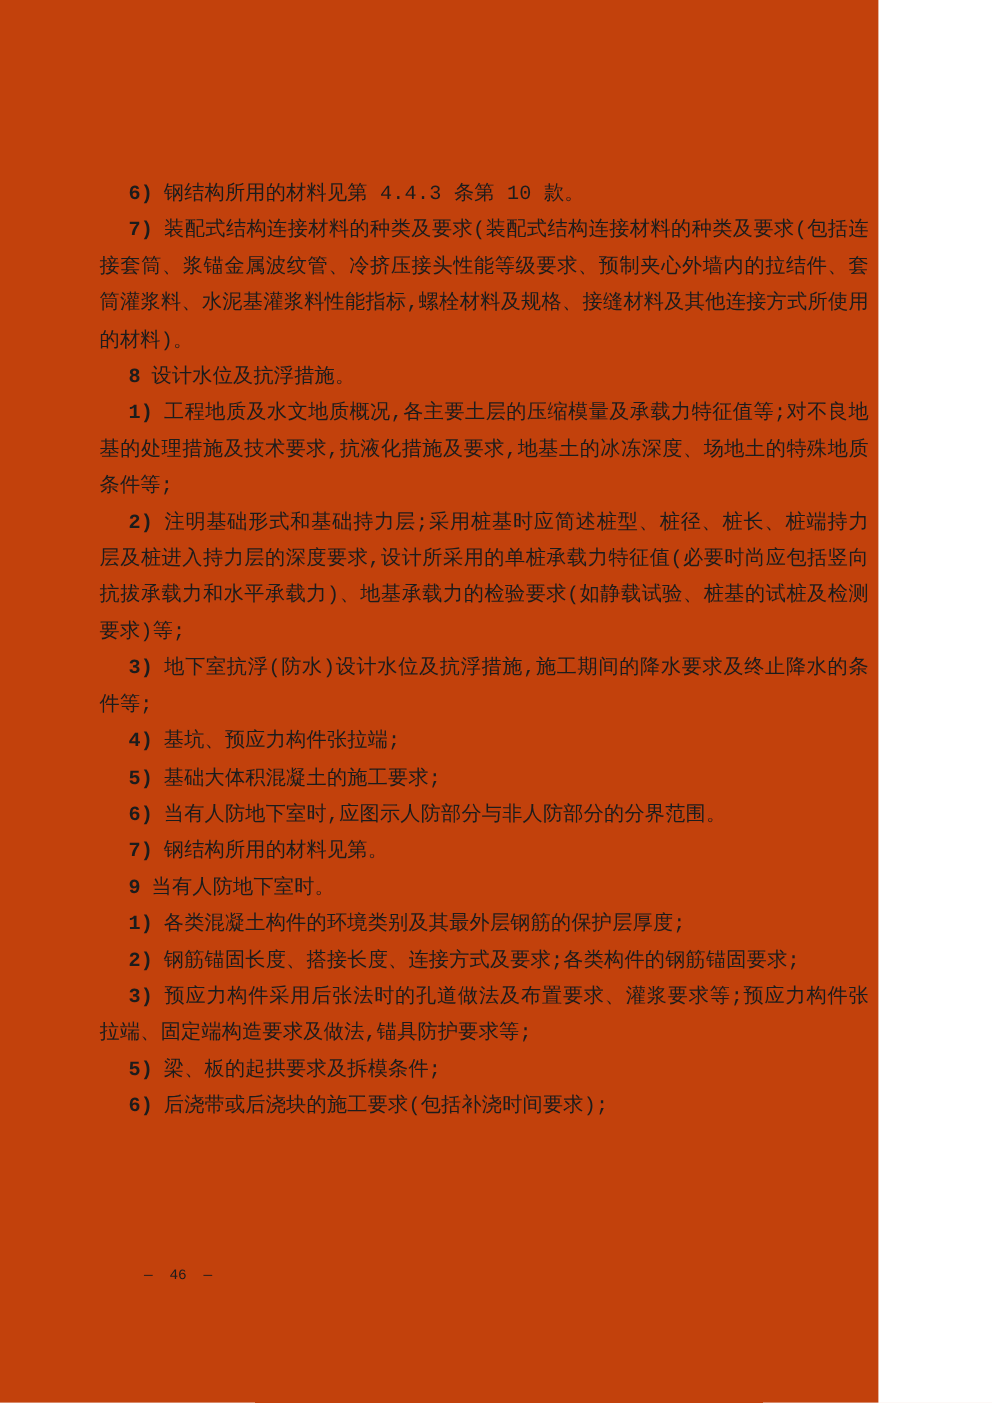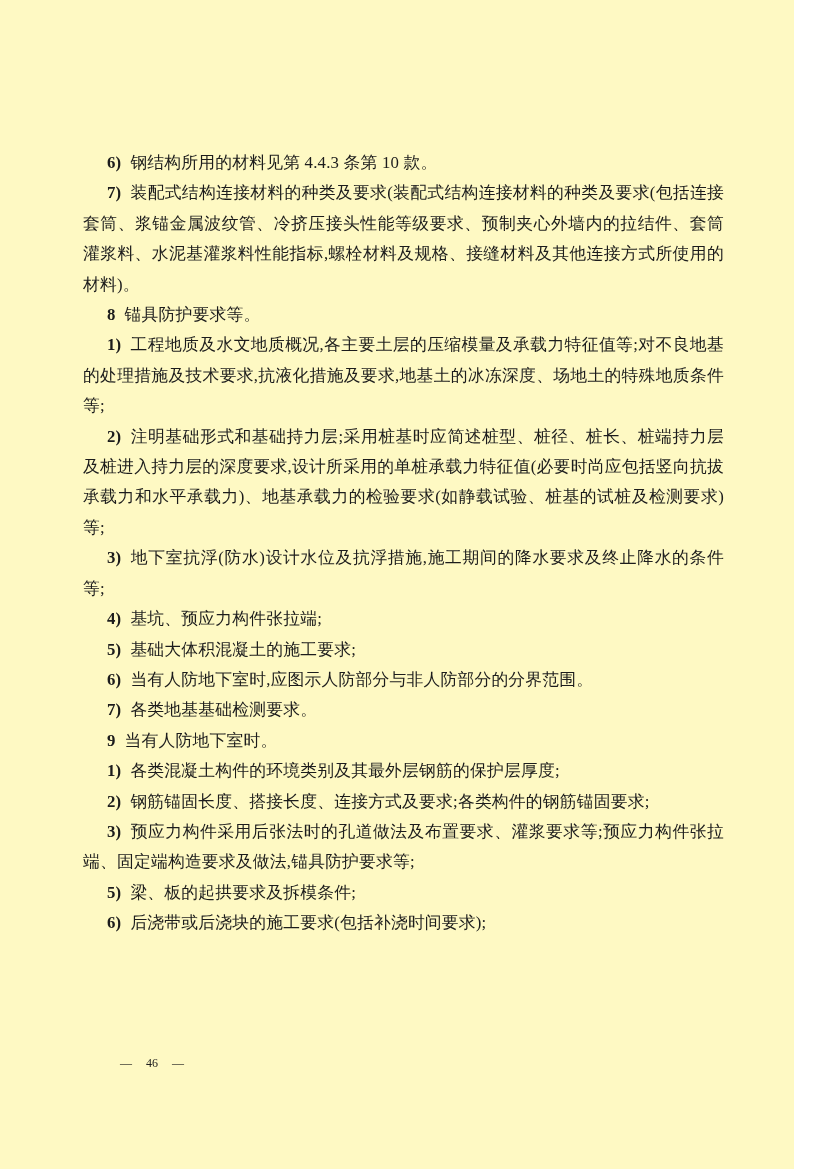--- a/index.html
+++ b/index.html
@@ -2,25 +2,25 @@
 <html><head>
 <meta charset="utf-8">
 <style>
   html, body {
     margin: 0;
     padding: 0;
     background: #ffffff;
   }
   .sheet {
     position: relative;
-    width: 794px;
+    width: 732px;
     height: 1169px;
-    background: #fef9c3;
+    background: #c2410c;
     overflow: hidden;
-    font-family: Liberation Serif, serif;
+    font-family: Liberation Mono, monospace;
     color: #1c1c1c;
   }
   .content {
     position: absolute;
     left: 83px;
     top: 148px;
     width: 641px;
     font-size: 16.8px;
     line-height: 30.4px;
     text-align: justify;
@@ -57,35 +57,35 @@
 </head>
 <body>
 
 <div class="sheet">
 
   <div class="content" id="document-content">
   <p class="para"><span class="marker">6)</span><span class="ptext">钢结构所用的材料见第 4.4.3 条第 10 款。</span></p>
 
   <p class="para"><span class="marker">7)</span><span class="ptext">装配式结构连接材料的种类及要求(装配式结构连接材料的种类及要求(包括连接套筒、浆锚金属波纹管、冷挤压接头性能等级要求、预制夹心外墙内的拉结件、套筒灌浆料、水泥基灌浆料性能指标,螺栓材料及规格、接缝材料及其他连接方式所使用的材料)。</span></p>
 
-  <p class="para"><span class="marker">8</span><span class="ptext">锚具防护要求等。</span></p>
+  <p class="para"><span class="marker">8</span><span class="ptext">设计水位及抗浮措施。</span></p>
 
   <p class="para"><span class="marker">1)</span><span class="ptext">工程地质及水文地质概况,各主要土层的压缩模量及承载力特征值等;对不良地基的处理措施及技术要求,抗液化措施及要求,地基土的冰冻深度、场地土的特殊地质条件等;</span></p>
 
   <p class="para"><span class="marker">2)</span><span class="ptext">注明基础形式和基础持力层;采用桩基时应简述桩型、桩径、桩长、桩端持力层及桩进入持力层的深度要求,设计所采用的单桩承载力特征值(必要时尚应包括竖向抗拔承载力和水平承载力)、地基承载力的检验要求(如静载试验、桩基的试桩及检测要求)等;</span></p>
 
   <p class="para"><span class="marker">3)</span><span class="ptext">地下室抗浮(防水)设计水位及抗浮措施,施工期间的降水要求及终止降水的条件等;</span></p>
 
   <p class="para"><span class="marker">4)</span><span class="ptext">基坑、预应力构件张拉端;</span></p>
 
   <p class="para"><span class="marker">5)</span><span class="ptext">基础大体积混凝土的施工要求;</span></p>
 
   <p class="para"><span class="marker">6)</span><span class="ptext">当有人防地下室时,应图示人防部分与非人防部分的分界范围。</span></p>
 
-  <p class="para"><span class="marker">7)</span><span class="ptext">各类地基基础检测要求。</span></p>
+  <p class="para"><span class="marker">7)</span><span class="ptext">钢结构所用的材料见第。</span></p>
 
   <p class="para"><span class="marker">9</span><span class="ptext">当有人防地下室时。</span></p>
 
   <p class="para"><span class="marker">1)</span><span class="ptext">各类混凝土构件的环境类别及其最外层钢筋的保护层厚度;</span></p>
 
   <p class="para"><span class="marker">2)</span><span class="ptext">钢筋锚固长度、搭接长度、连接方式及要求;各类构件的钢筋锚固要求;</span></p>
 
   <p class="para"><span class="marker">3)</span><span class="ptext">预应力构件采用后张法时的孔道做法及布置要求、灌浆要求等;预应力构件张拉端、固定端构造要求及做法,锚具防护要求等;</span></p>
 
 

